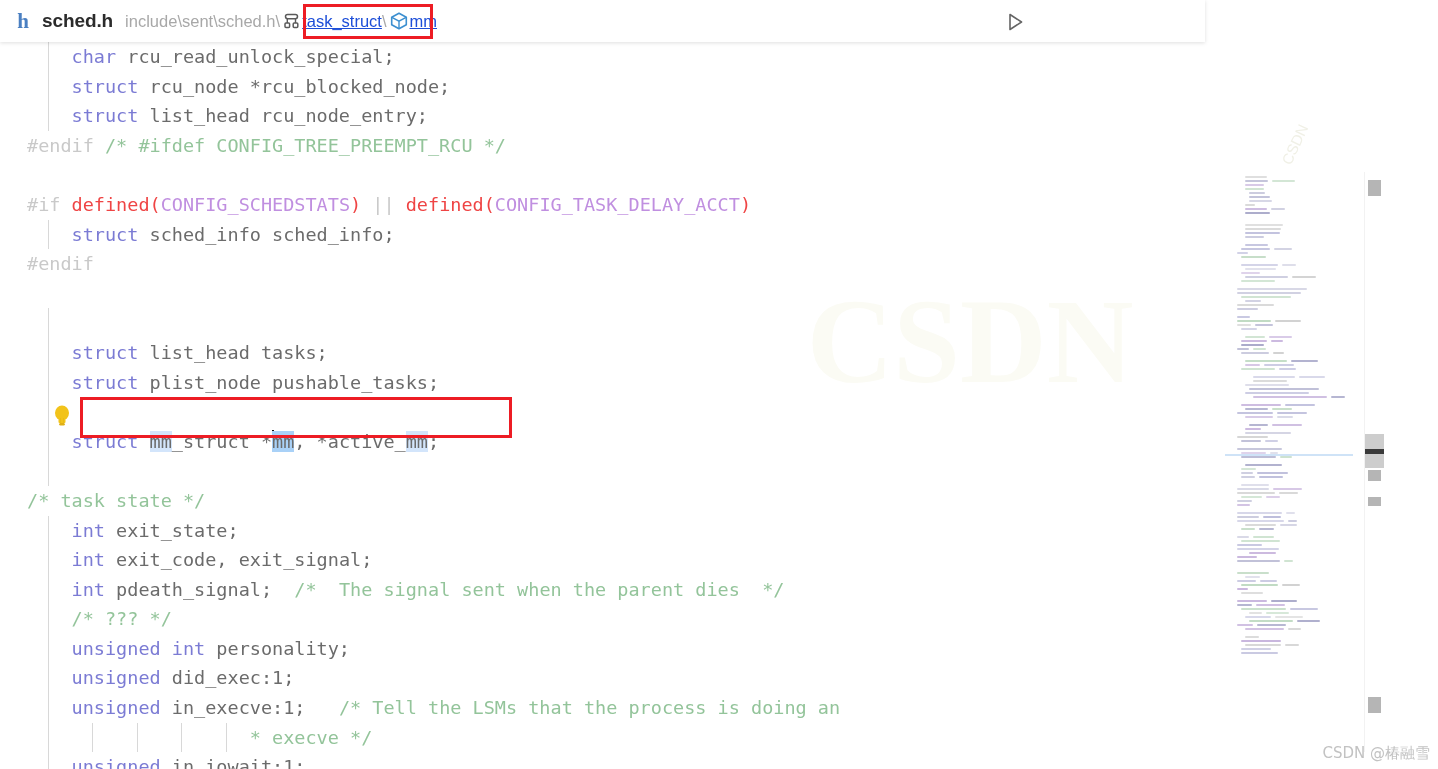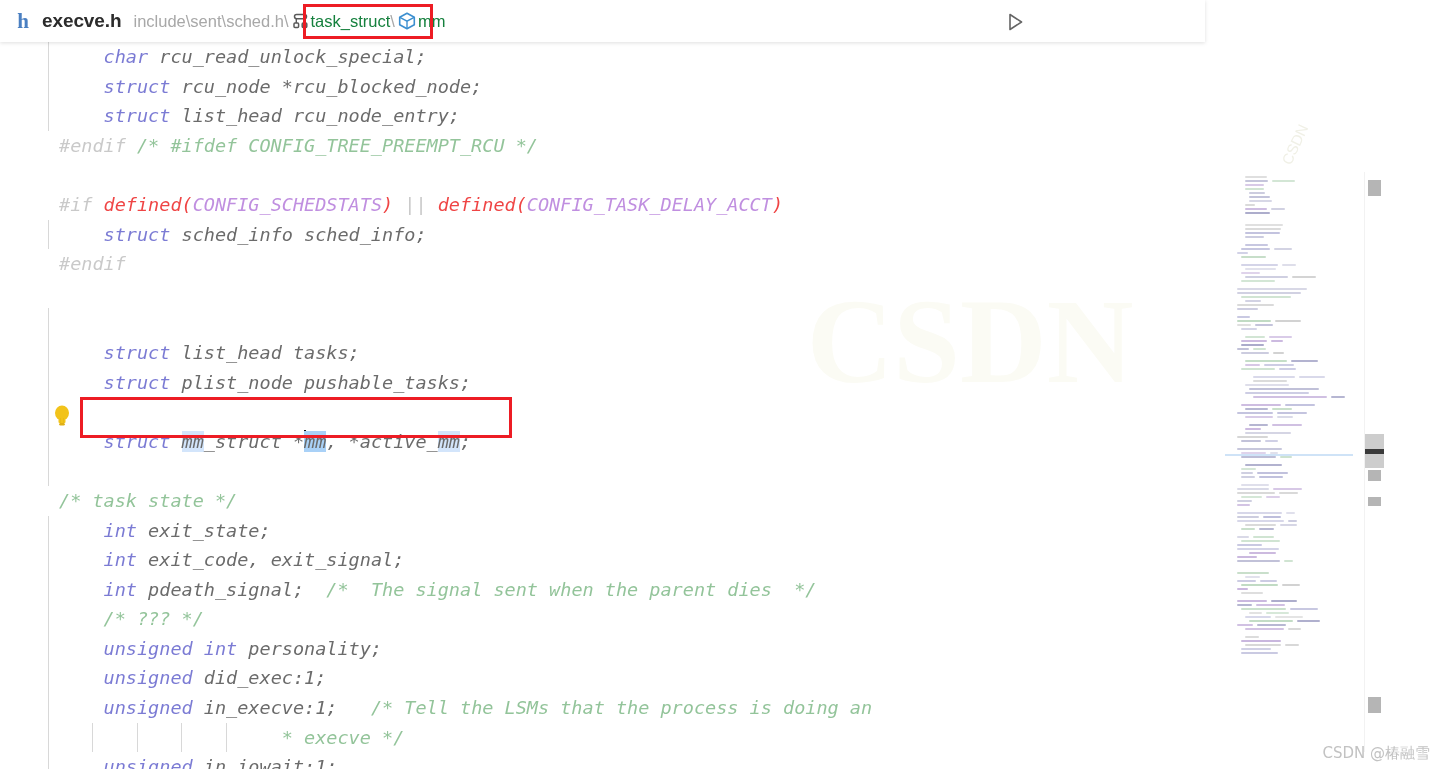--- a/index.html
+++ b/index.html
@@ -27,21 +27,21 @@
   .tab-title {
     margin-left: 8px; font-size: 19px; font-weight: bold; color: #2b2b2b;
     letter-spacing: -0.1px;
   }
   .breadcrumb {
     margin-left: 12px; display: flex; align-items: center;
     font-size: 16.5px; color: #a8a8a8; white-space: nowrap;
   }
   .bc-path { color: #a8a8a8; }
   .bc-sep  { color: #a8a8a8; }
-  .bc-sym  { color: #15803d; }
+  .bc-sym  { color: #1d4ed8; text-decoration: underline; }
   .bc-icon { display: inline-flex; align-items: center; margin: 0 1px 0 2px; }
 
   .run-btn {
     position: absolute; right: 176px; top: 8px;
     width: 28px; height: 28px;
     display: flex; align-items: center; justify-content: center;
   }
 
   
   .redbox { position: absolute; border: 3px solid #ed1c24; z-index: 60; pointer-events: none; }
@@ -53,21 +53,21 @@
     position: absolute; left: 0; top: 42px; width: 1205px; height: 727px;
     background: #ffffff; overflow: hidden;
   }
   .code {
     position: absolute; left: 0; top: 0;
     font-family: "DejaVu Sans Mono", "Liberation Mono", monospace;
     font-size: 18.5px; line-height: 29.6px;
     white-space: pre;
     color: #6b6b6b;
   }
-  .line { position: relative; height: 29.6px; padding-left: 59px; font-style: italic; }
+  .line { position: relative; height: 29.6px; padding-left: 27px; }
 
   
   .guide {
     position: absolute; top: 0; width: 1px; height: 29.6px;
     background: #d8d8d8;
   }
 
   
   .kw    { color: #7b7bd4; }          
   .id    { color: #6b6b6b; }          
@@ -315,21 +315,21 @@
     <div class="scroll-thumb" style="top:262px;"></div>
     <div class="cursor-mark" style="top:277px;"></div>
     <div class="ruler-mark" style="top:298px;height:11px;"></div>
     <div class="ruler-mark" style="top:325px;height:9px;"></div>
     <div class="ruler-mark" style="top:525px;height:16px;"></div>
   </div>
 
   <div class="blank-right"></div>
   <div class="topbar">
     <div class="file-icon">h</div>
-    <div class="tab-title">execve.h</div>
+    <div class="tab-title">sched.h</div>
     <div class="breadcrumb">
       <span class="bc-path">include\sent\sched.h\</span>
       <span class="bc-icon">
         <svg width="19" height="19" viewBox="0 0 19 19">
           <rect x="3.5" y="2.5" width="12" height="4.2" rx="2.1" fill="none" stroke="#5a5a5a" stroke-width="1.5"></rect>
           <rect x="3" y="11" width="4.6" height="4.6" rx="1" fill="none" stroke="#5a5a5a" stroke-width="1.5"></rect>
           <rect x="11.2" y="11" width="4.6" height="4.6" rx="1" fill="none" stroke="#5a5a5a" stroke-width="1.5"></rect>
           <path d="M5.3 7 L5.3 11 M13.5 7 L13.5 11" stroke="#5a5a5a" stroke-width="1.4"></path>
         </svg>
       </span>

